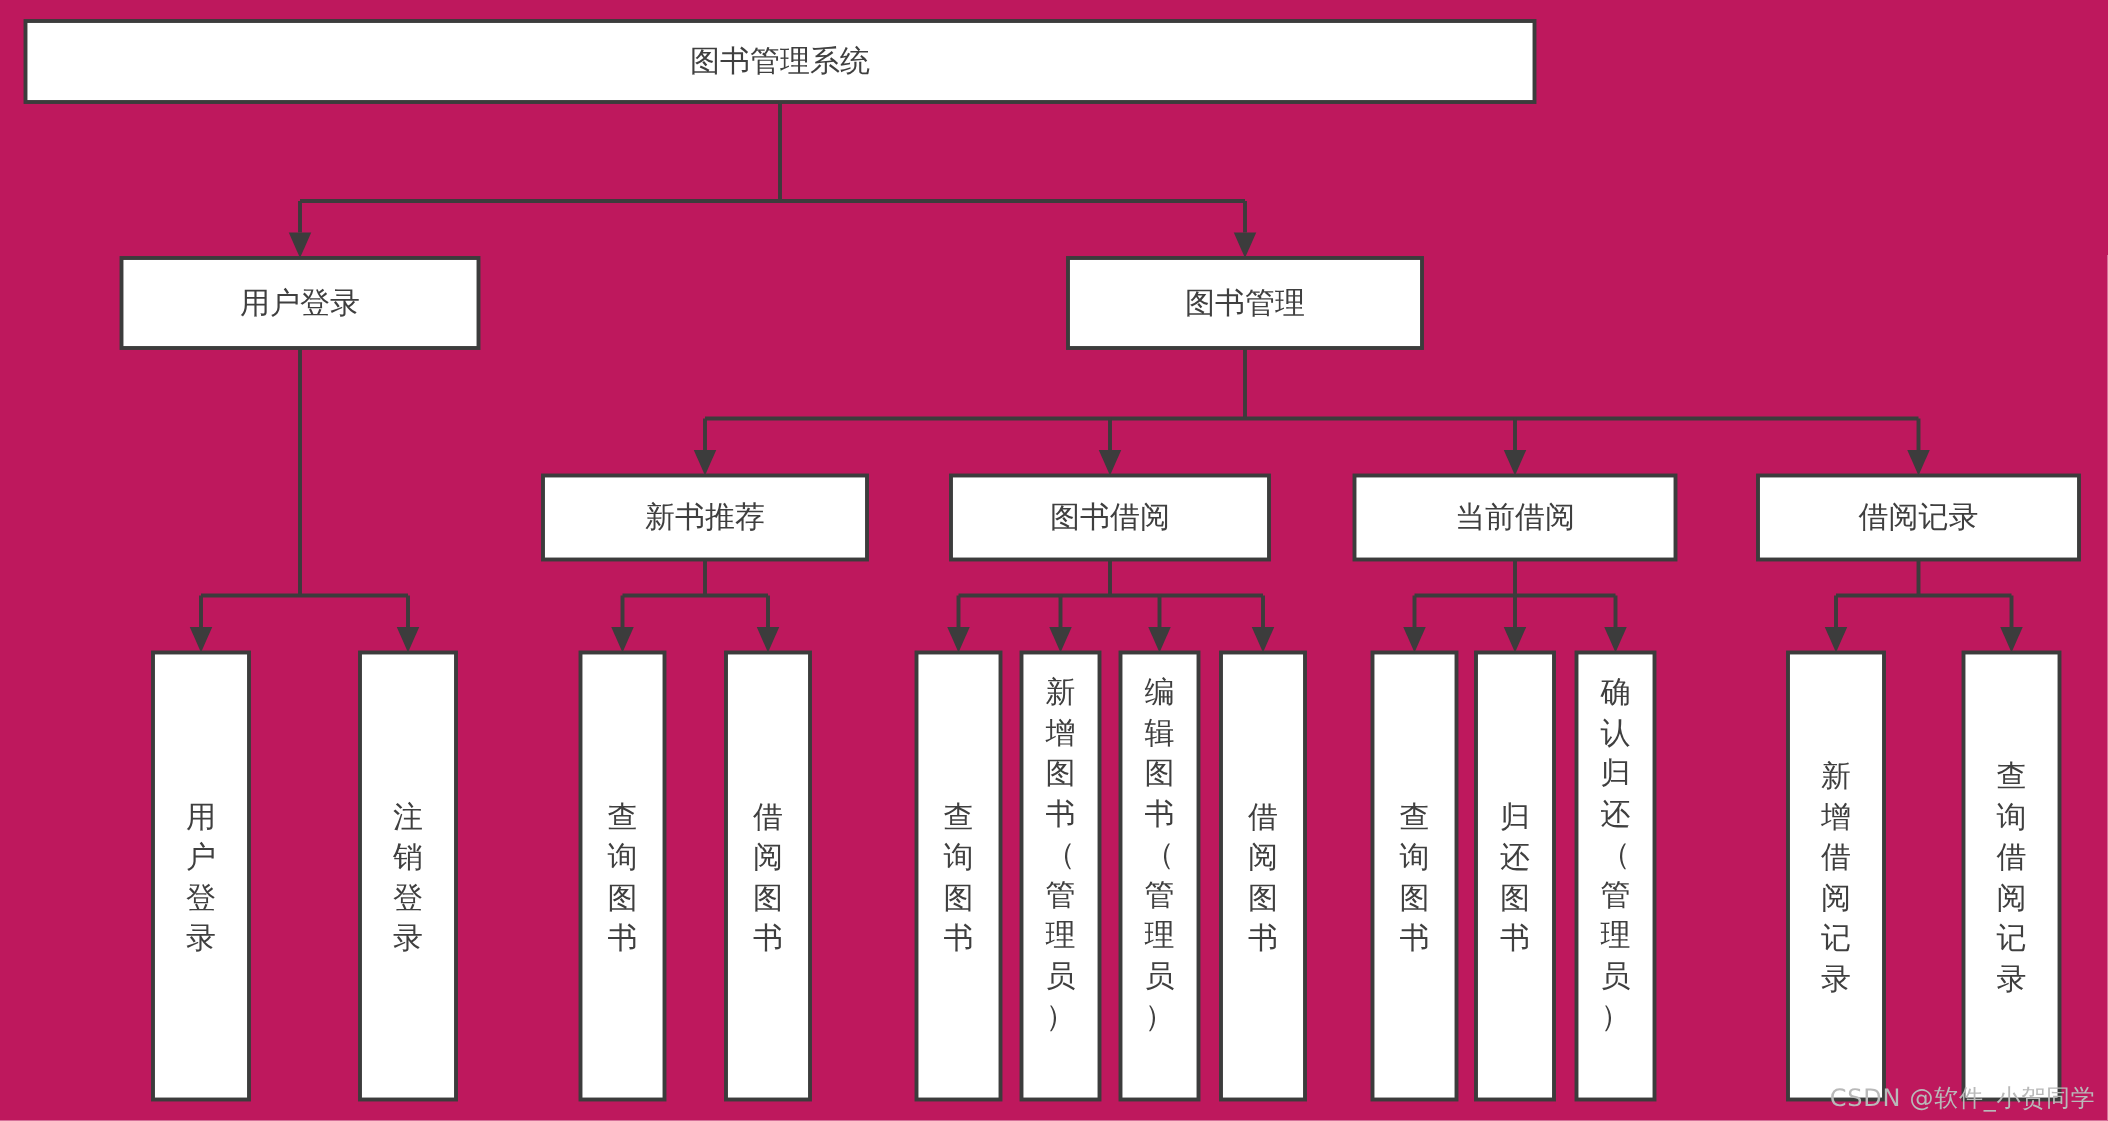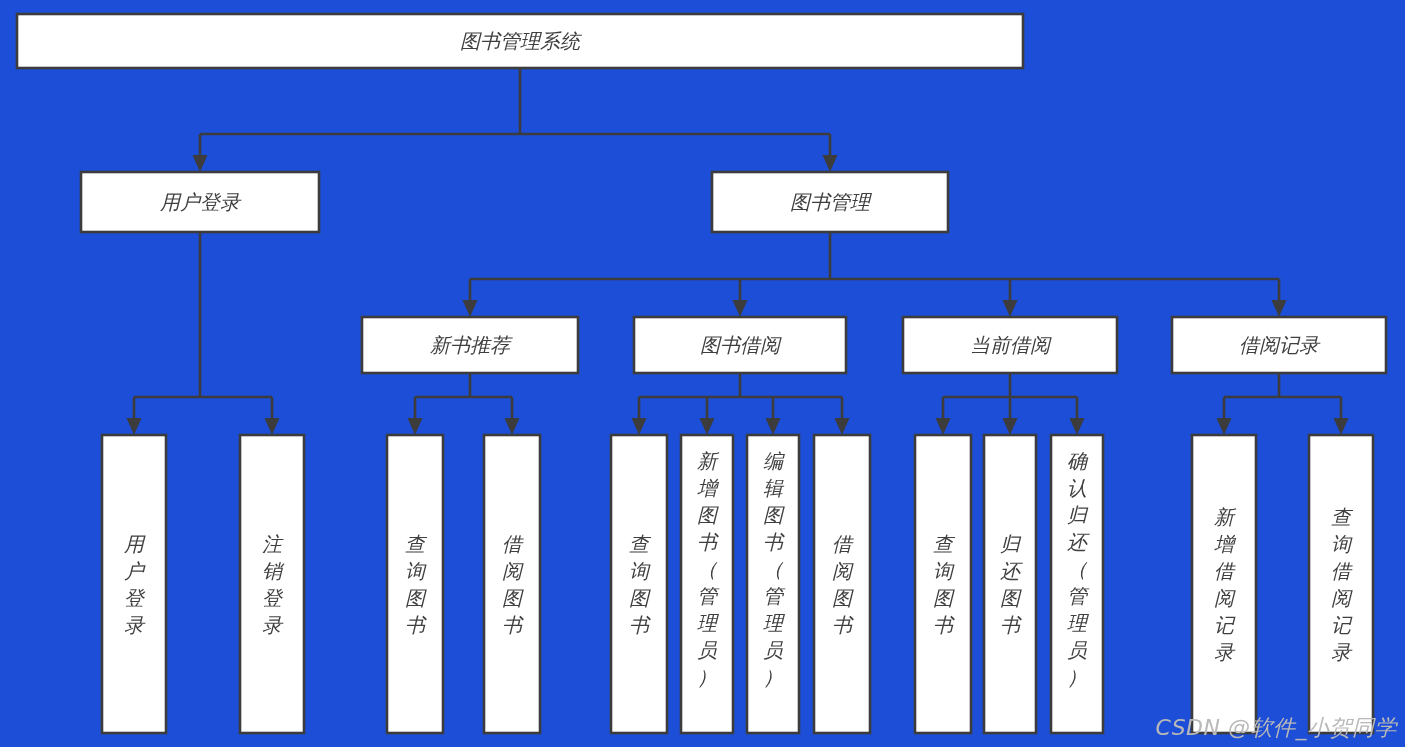--- a/index.html
+++ b/index.html
@@ -10,22 +10,21 @@
   body {
     width: 1405px;
     height: 747px;
     font-family: "DejaVu Sans", "Liberation Sans", sans-serif;
     overflow: hidden;
   }
   #diagram-root {
     position: relative;
     width: 1405px;
     height: 747px;
-    background: #1d4ed8;
-    font-style: italic;
+    background: #be185d;
   }
   #tree-svg {
     position: absolute;
     left: 0;
     top: 0;
     width: 1405px;
     height: 747px;
     display: block;
   }
   .node-box {
@@ -55,21 +54,21 @@
   }
   .label-v {
     font-size: 20px;
     text-anchor: middle;
   }
   #watermark {
     position: absolute;
     right: 8px;
     bottom: 4px;
     font-family: "DejaVu Sans", "Liberation Sans", sans-serif;
-    font-size: 22px;
+    font-size: 16px;
     color: #b9b9b9;
     letter-spacing: 0.5px;
     white-space: nowrap;
     user-select: none;
   }
 </style>
 </head>
 <body>
 
 <div id="diagram-root">

